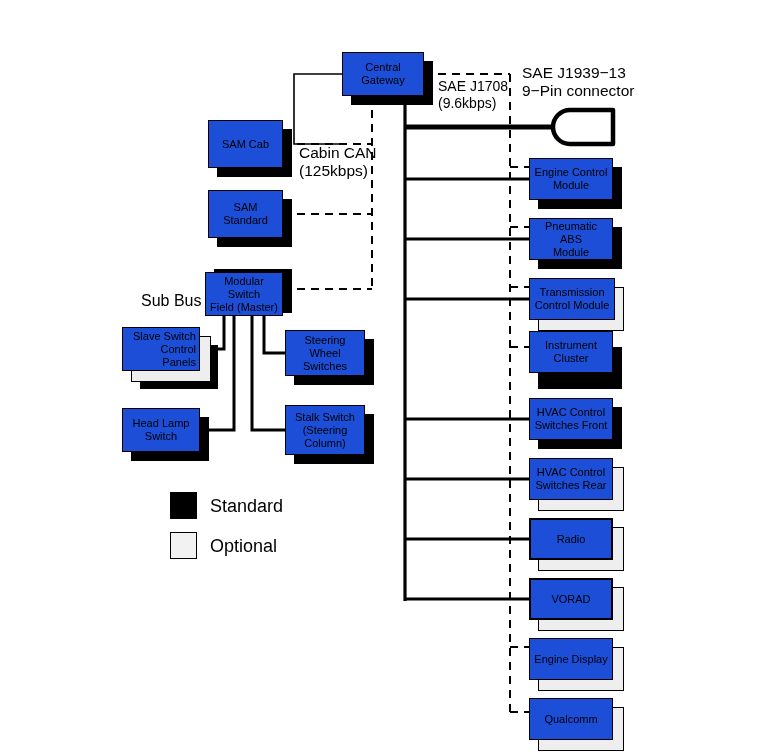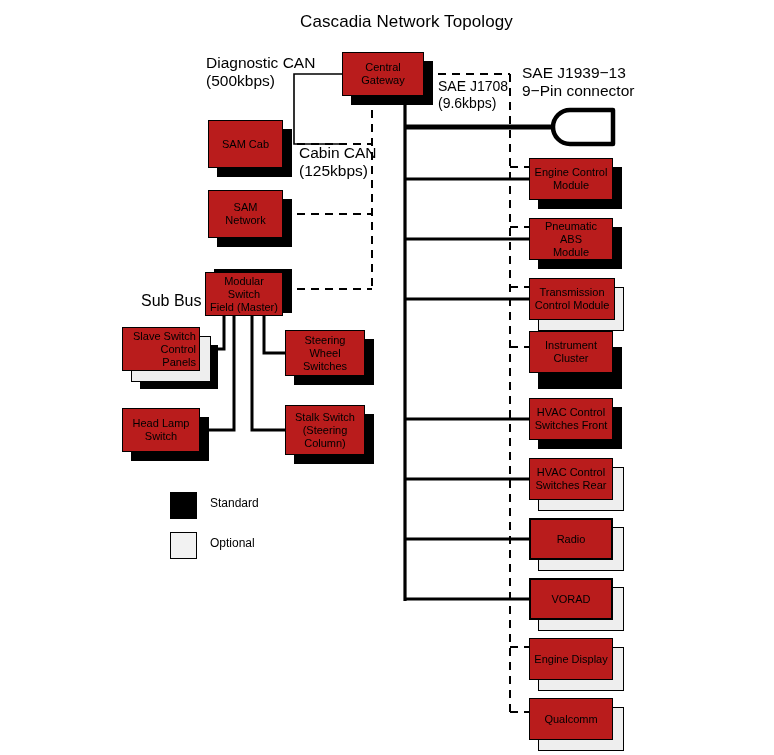--- a/index.html
+++ b/index.html
@@ -5,24 +5,24 @@
 <style>
   html,body{margin:0;padding:0;background:#ffffff;}
   body{width:774px;height:755px;position:relative;
        font-family:"Liberation Sans","DejaVu Sans",sans-serif;
        color:#000;overflow:hidden;}
   #stage{position:absolute;left:0;top:0;width:774px;height:755px;}
   svg.layer{position:absolute;left:0;top:0;width:774px;height:755px;}
   .title{position:absolute;font-size:17px;letter-spacing:.1px;white-space:nowrap;}
   .buslabel{position:absolute;font-size:15.5px;line-height:18px;white-space:nowrap;}
   .seclabel{position:absolute;font-size:16px;white-space:nowrap;}
-  .legtext{position:absolute;font-size:12px;white-space:nowrap;}
+  .legtext{position:absolute;font-size:18px;white-space:nowrap;}
 
   
-  .node{position:absolute;box-sizing:border-box;background:#b91c1c;
+  .node{position:absolute;box-sizing:border-box;background:#1d4ed8;
         border:1.5px solid #000;display:flex;align-items:center;
         justify-content:center;text-align:center;z-index:6;}
   .node .lbl{font-size:11px;line-height:13px;padding:0 3px;}
   .node.thick{border-width:2.5px;}
 
   
   .shadow{position:absolute;z-index:4;}
   .shadow.std{background:#000;}
   .shadow.opt{background:#eeeeee;border:1px solid #000;
     background-image:
@@ -92,26 +92,21 @@
       <path d="M224,304 L224,349 L200,349"></path>
 
       <path d="M234,304 L234,430 L200,430"></path>
 
       <path d="M252,304 L252,430 L285,430"></path>
 
       <path d="M264,304 L264,353 L285,353"></path>
     </g>
   </svg>
 
-  <div class="title" style="left:300px;top:12px;">Cascadia Network Topology</div>
-
-  <div class="buslabel" style="left:206px;top:54px;">
-    <div>Diagnostic CAN</div>
-    <div>(500kbps)</div>
-  </div>
+
 
   <div class="buslabel" style="left:299px;top:144px;">
     <div>Cabin CAN</div>
     <div>(125kbps)</div>
   </div>
 
   <div class="buslabel" style="left:438px;top:78px;font-size:14px;line-height:17px;">
     <div>SAE J1708</div>
     <div>(9.6kbps)</div>
   </div>
@@ -128,21 +123,21 @@
       <div class="shadow std" style="left: 351px; top: 61px; width: 82px; height: 44px;"></div>
       <div class="node" style="left: 342px; top: 52px; width: 82px; height: 44px;">
         <div class="lbl">Central Gateway</div>
       </div>
       <div class="shadow std" style="left: 217px; top: 129px; width: 75px; height: 48px;"></div>
       <div class="node" style="left: 208px; top: 120px; width: 75px; height: 48px;">
         <div class="lbl">SAM Cab</div>
       </div>
       <div class="shadow std" style="left: 217px; top: 199px; width: 75px; height: 48px;"></div>
       <div class="node" style="left: 208px; top: 190px; width: 75px; height: 48px;">
-        <div class="lbl">SAM Network</div>
+        <div class="lbl">SAM Standard</div>
       </div>
       <div class="shadow std" style="left: 214px; top: 269px; width: 78px; height: 44px;"></div>
       <div class="node" style="left: 205px; top: 260px; width: 78px; height: 44px; margin-top: 12px;">
         <div class="lbl">Modular Switch<br>Field (Master)</div>
       </div>
       <div class="shadow std" style="left: 140px; top: 345px; width: 78px; height: 44px;"></div>
       <div class="shadow opt" style="left: 131px; top: 336px; width: 78px; height: 44px;"></div>
       <div class="node" style="left: 122px; top: 327px; width: 78px; height: 44px; text-align: right;">
         <div class="lbl">Slave Switch<br>Control Panels</div>
       </div>

